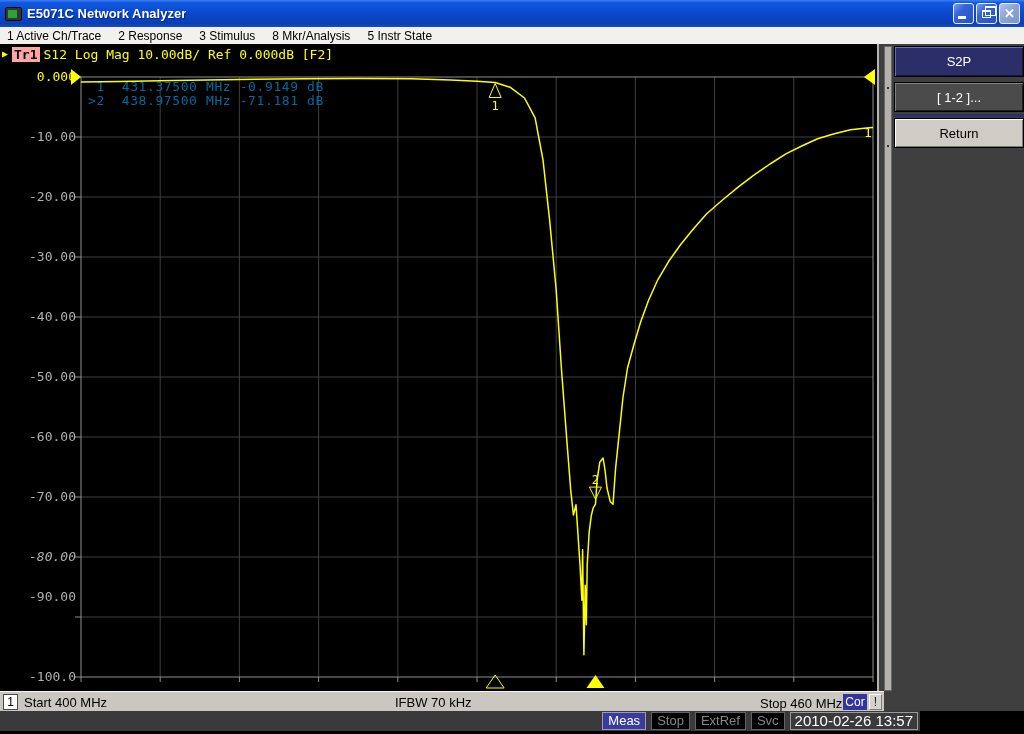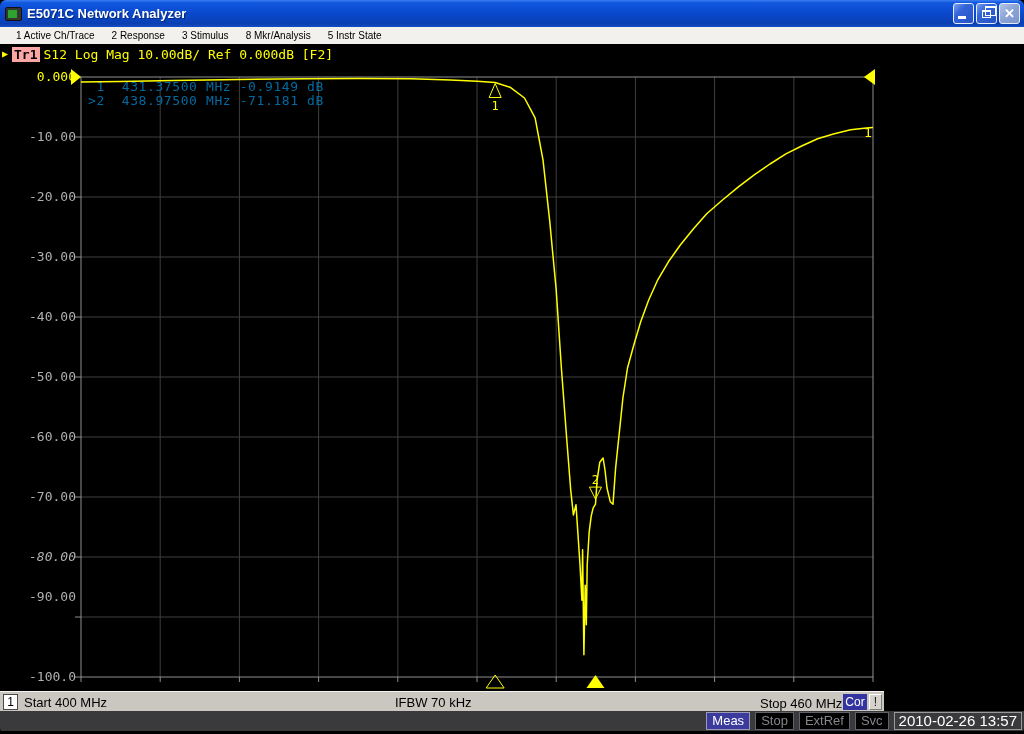--- a/index.html
+++ b/index.html
@@ -1,18 +1,18 @@
 <!DOCTYPE html>
 <html><head>
 <meta charset="utf-8">
 <style>
   * { margin:0; padding:0; box-sizing:border-box; }
   html,body { background:#000; }
   #app { position:relative; width:1024px; height:734px; overflow:hidden;
-         font-family:"Liberation Sans",sans-serif; background:#000;border-radius:6px; }
+         font-family:"Liberation Sans",sans-serif; background:#000; }
 
   
   .titlebar { position:absolute; left:0; top:0; width:1024px; height:27px;
     background:linear-gradient(180deg,#3d7ef0 0%,#1158e0 10%,#0a4ad0 45%,#0a3fb2 88%,#1450c0 100%);
     display:flex; align-items:center; }
   .title-icon { width:17px; height:14px; margin:0 5px 0 5px; background:#35352f;
     border:1px solid #101010; border-radius:2px; position:relative; flex:0 0 auto; }
   .title-icon::after { content:""; position:absolute; left:2px; top:2px; width:9px; height:8px; background:#2fa32f; }
   .title-text { color:#fff; font-weight:bold; font-size:13px; text-shadow:1px 1px 1px #00237a; }
   .win-buttons { position:absolute; right:4px; top:3px; display:flex; gap:2px; }
@@ -21,21 +21,21 @@
   .win-btn.close-btn { background:linear-gradient(135deg,#b4c3e6 0%,#8aa2d4 50%,#7e97cc 100%); }
   .glyph-min { position:absolute; left:4px; bottom:4px; width:8px; height:3px; background:#fff; }
   .glyph-restore { position:absolute; left:5px; top:6px; width:9px; height:8px; border:1px solid #fff; border-top-width:2px; }
   .glyph-restore::before { content:""; position:absolute; left:2px; top:-6px; width:9px; height:7px;
     border:1px solid #fff; border-top-width:2px; }
   .glyph-x { position:absolute; left:0; top:0; width:19px; height:19px; color:#fff; font-size:13px;
     line-height:19px; text-align:center; font-weight:bold; }
 
   
   .menubar { position:absolute; left:0; top:27px; width:1024px; height:17px; background:#f2f1ed;
-    display:flex; align-items:center; gap:17px; padding-left:16px; font-size:10px; color:#000; }
+    display:flex; align-items:center; gap:17px; padding-left:7px; font-size:12px; color:#000; }
   .menu-item { white-space:nowrap; }
 
   
   .graph-panel { position:absolute; left:0; top:44px; width:877px; height:647px; background:#000; }
   .mono { font-family:"DejaVu Sans Mono","Liberation Mono",monospace; }
   .trace-header { position:absolute; left:2px; top:2px; height:16px; display:flex; align-items:center;
     gap:4px; font-size:13px; color:#ff0; z-index:4; }
   .tr-arrow { color:#ff0; font-size:10px; line-height:16px; }
   .tr-badge { background:#fca5a5; color:#000; padding:0 2px; font-weight:bold; }
   #y-labels { position:absolute; left:0; top:0; width:77px; height:647px; z-index:2; }
@@ -76,21 +76,21 @@
   .sb-start { position:absolute; left:24px; top:3px; }
   .sb-ifbw  { position:absolute; left:395px; top:3px; }
   .sb-stop  { position:absolute; left:760px; top:4px;text-align:center; }
   .sb-cor   { position:absolute; left:843px; top:2px; width:24px; height:16px; background:#3434a0;
     color:#fff; font-size:12px; text-align:center; line-height:16px; }
   .sb-alert { position:absolute; left:869px; top:2px; width:13px; height:16px; background:#d6d3cc;
     border:1px solid #7d7d7d; border-top-color:#fff; border-left-color:#fff; text-align:center;
     font-size:12px; line-height:14px; color:#1a1a1a; }
 
   
-  .bottombar { position:absolute; left:0; top:711px; width:1024px; height:20px; background:#3a3a3c;
+  .bottombar { position:absolute; left:0; top:711px; width:920px; height:20px; background:#3a3a3c;
     display:flex; justify-content:flex-end; align-items:center; gap:5px; padding-right:2px; }
   .badge { height:18px; line-height:16px; padding:0 5px; font-size:13px; border:1px solid #62626a;
     color:#85858a; background:#000000; }
   .badge.active { background:#3b3b9e; color:#fff; border-color:#9a9ab8; }
   .datetime { height:18px; line-height:16px; padding:0 4px; border:1px solid #9a9a9a; color:#fff;
     font-size:15px; background:#3a3a3c; }
   .bottom-black { position:absolute; left:0; top:731px; width:1024px; height:3px; background:#000; }
 </style>
 </head>
 <body>
@@ -196,20 +196,29 @@
         <text x="864" y="93.4" fill="#ffff00" font-family="DejaVu Sans Mono, monospace" font-size="13">1</text>
         <polygon points="495.15,39.4894 489.15,53.4894 501.15,53.4894" fill="none" stroke="#ffff00"></polygon>
         <text x="495.15" y="66.4894" fill="#ffff00" text-anchor="middle" font-family="DejaVu Sans Mono, monospace" font-size="12">1</text>
         <polygon points="495.15,631 486.15,644 504.15,644" fill="none" stroke="#ffff00"></polygon>
         <polygon points="595.4700000000004,455.086 589.4700000000004,443.086 601.4700000000004,443.086" fill="none" stroke="#ffff00"></polygon>
         <text x="595.4700000000004" y="440.086" fill="#ffff00" text-anchor="middle" font-family="DejaVu Sans Mono, monospace" font-size="12">2</text>
         <polygon points="595.4700000000004,631 586.4700000000004,644 604.4700000000004,644" fill="#ffff00"></polygon>
       </svg>
   </div>
 
+  <div class="sidebar">
+    <div class="scroll-strip"></div>
+    <div class="softkeys">
+      <div class="sk sk-navy">S2P</div>
+      <div class="sk sk-dark">[ 1-2 ]...</div>
+      <div class="navy-sep"></div>
+      <div class="sk sk-light">Return</div>
+    </div>
+  </div>
 
   <div class="statusbar">
     <div class="ch-box">1</div>
     <div class="sb-start">Start 400 MHz</div>
     <div class="sb-ifbw">IFBW 70 kHz</div>
     <div class="sb-stop">Stop 460 MHz</div>
     <div class="sb-cor">Cor</div>
     <div class="sb-alert">!</div>
   </div>
 

